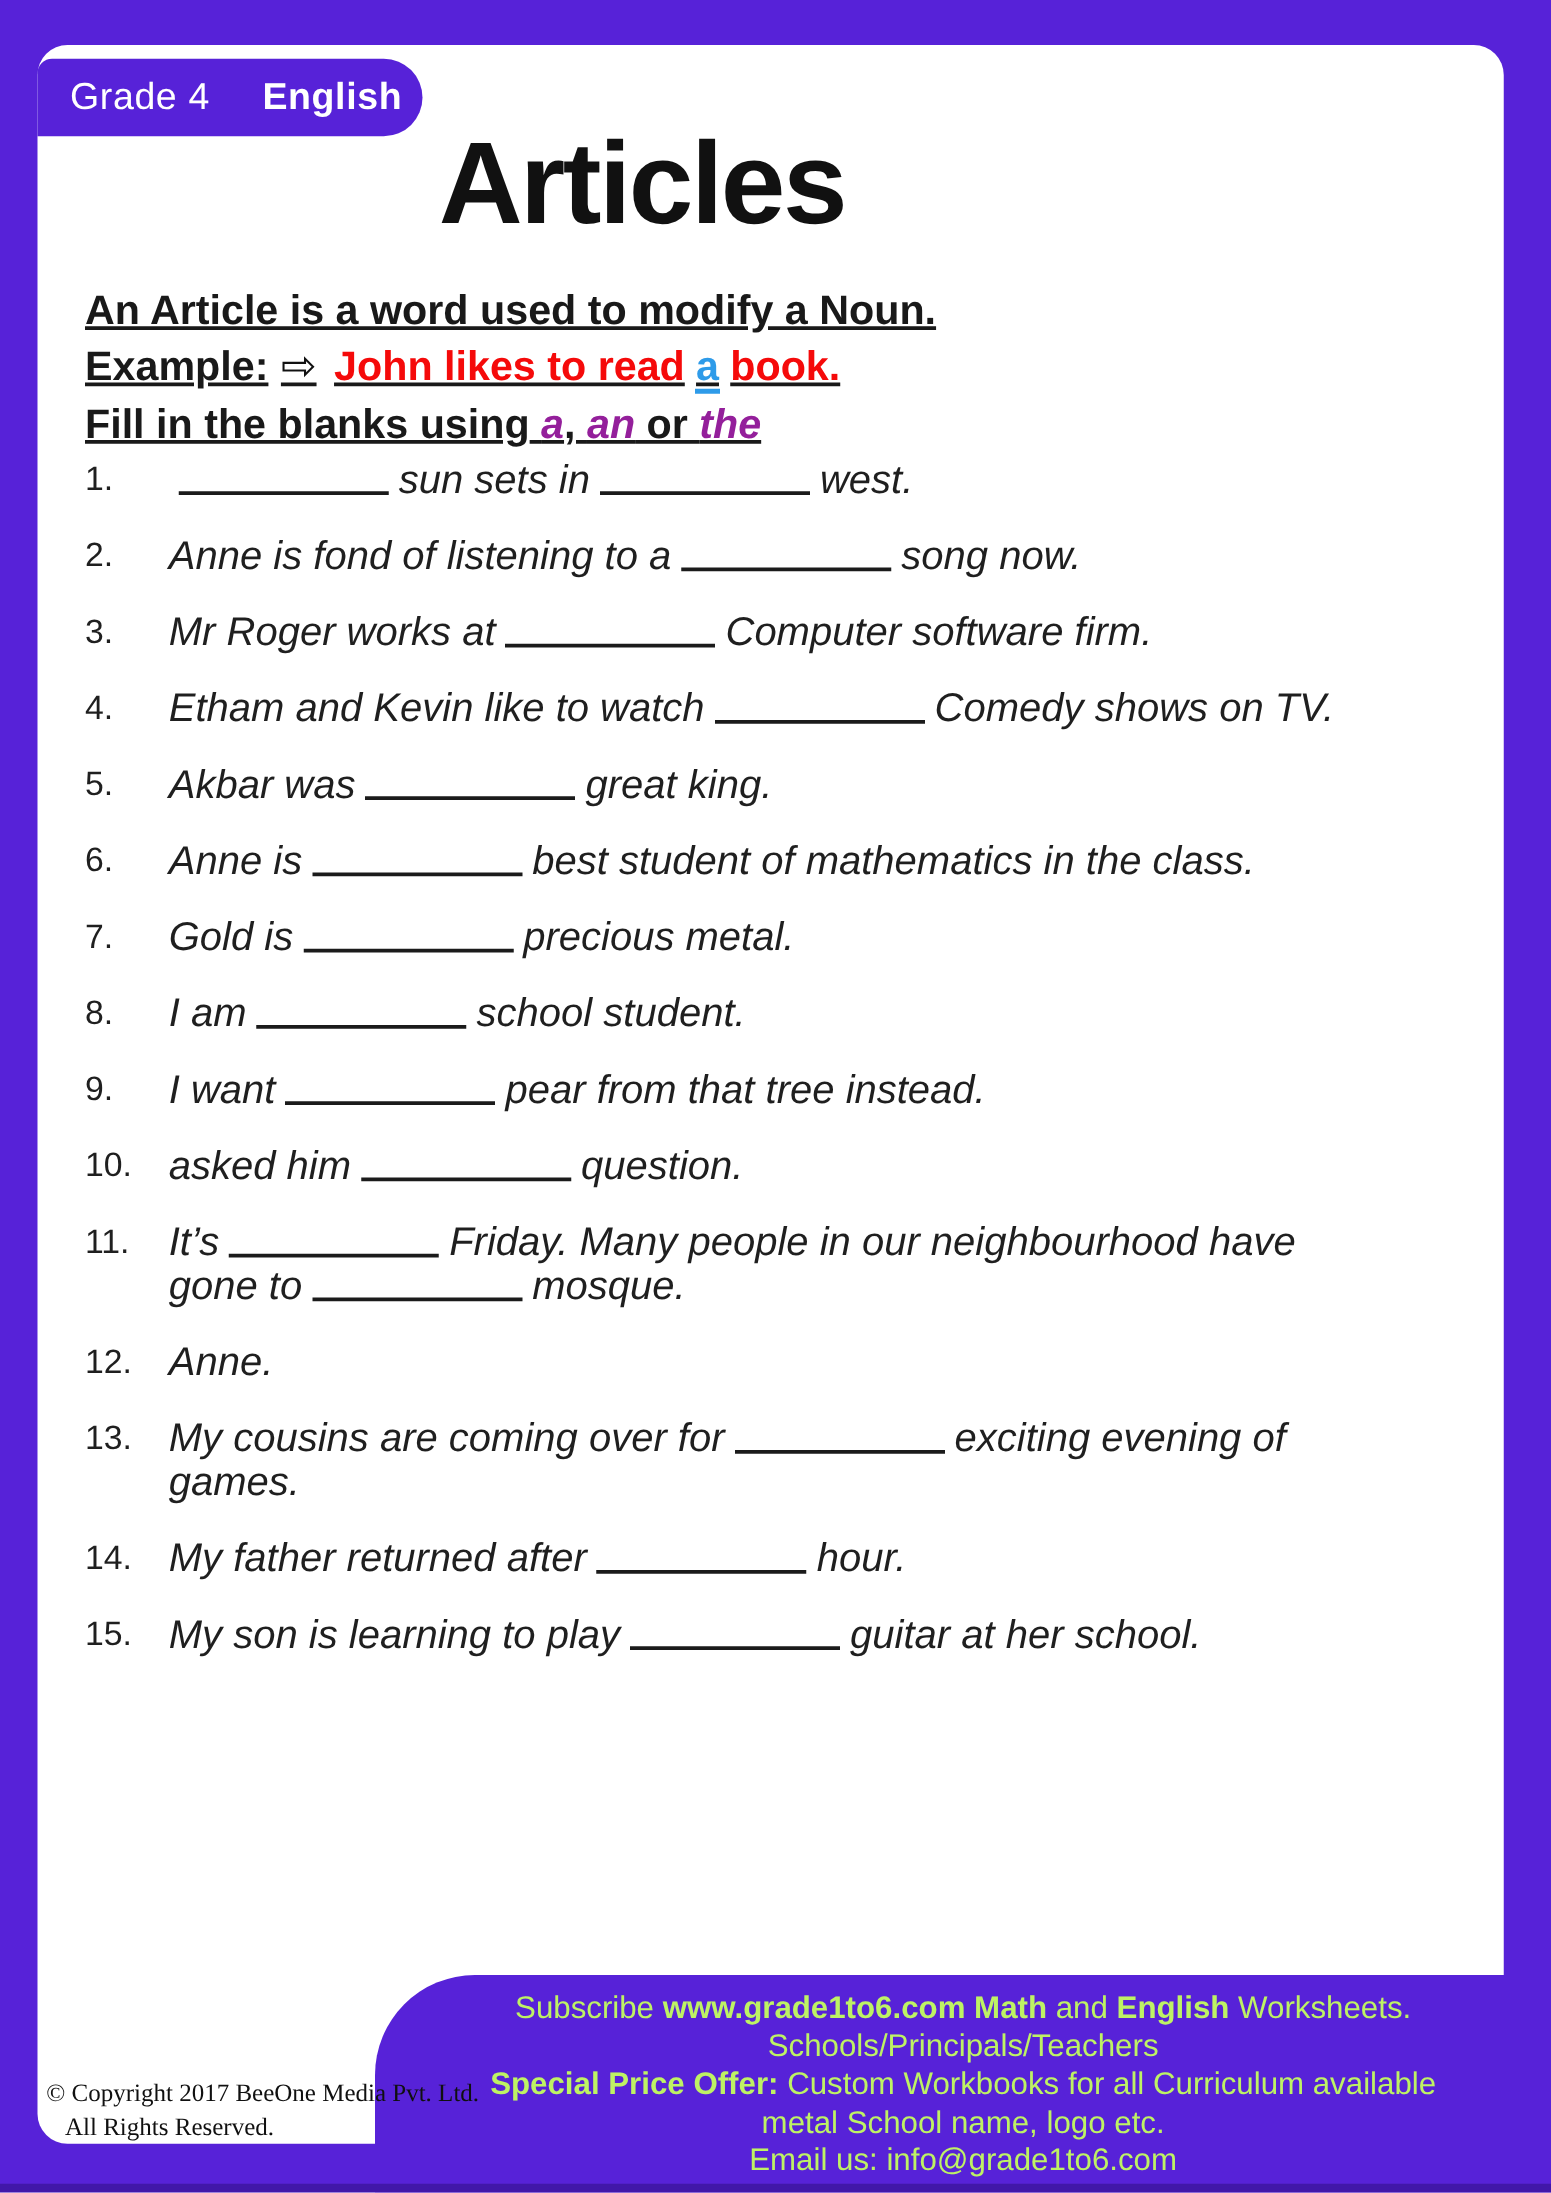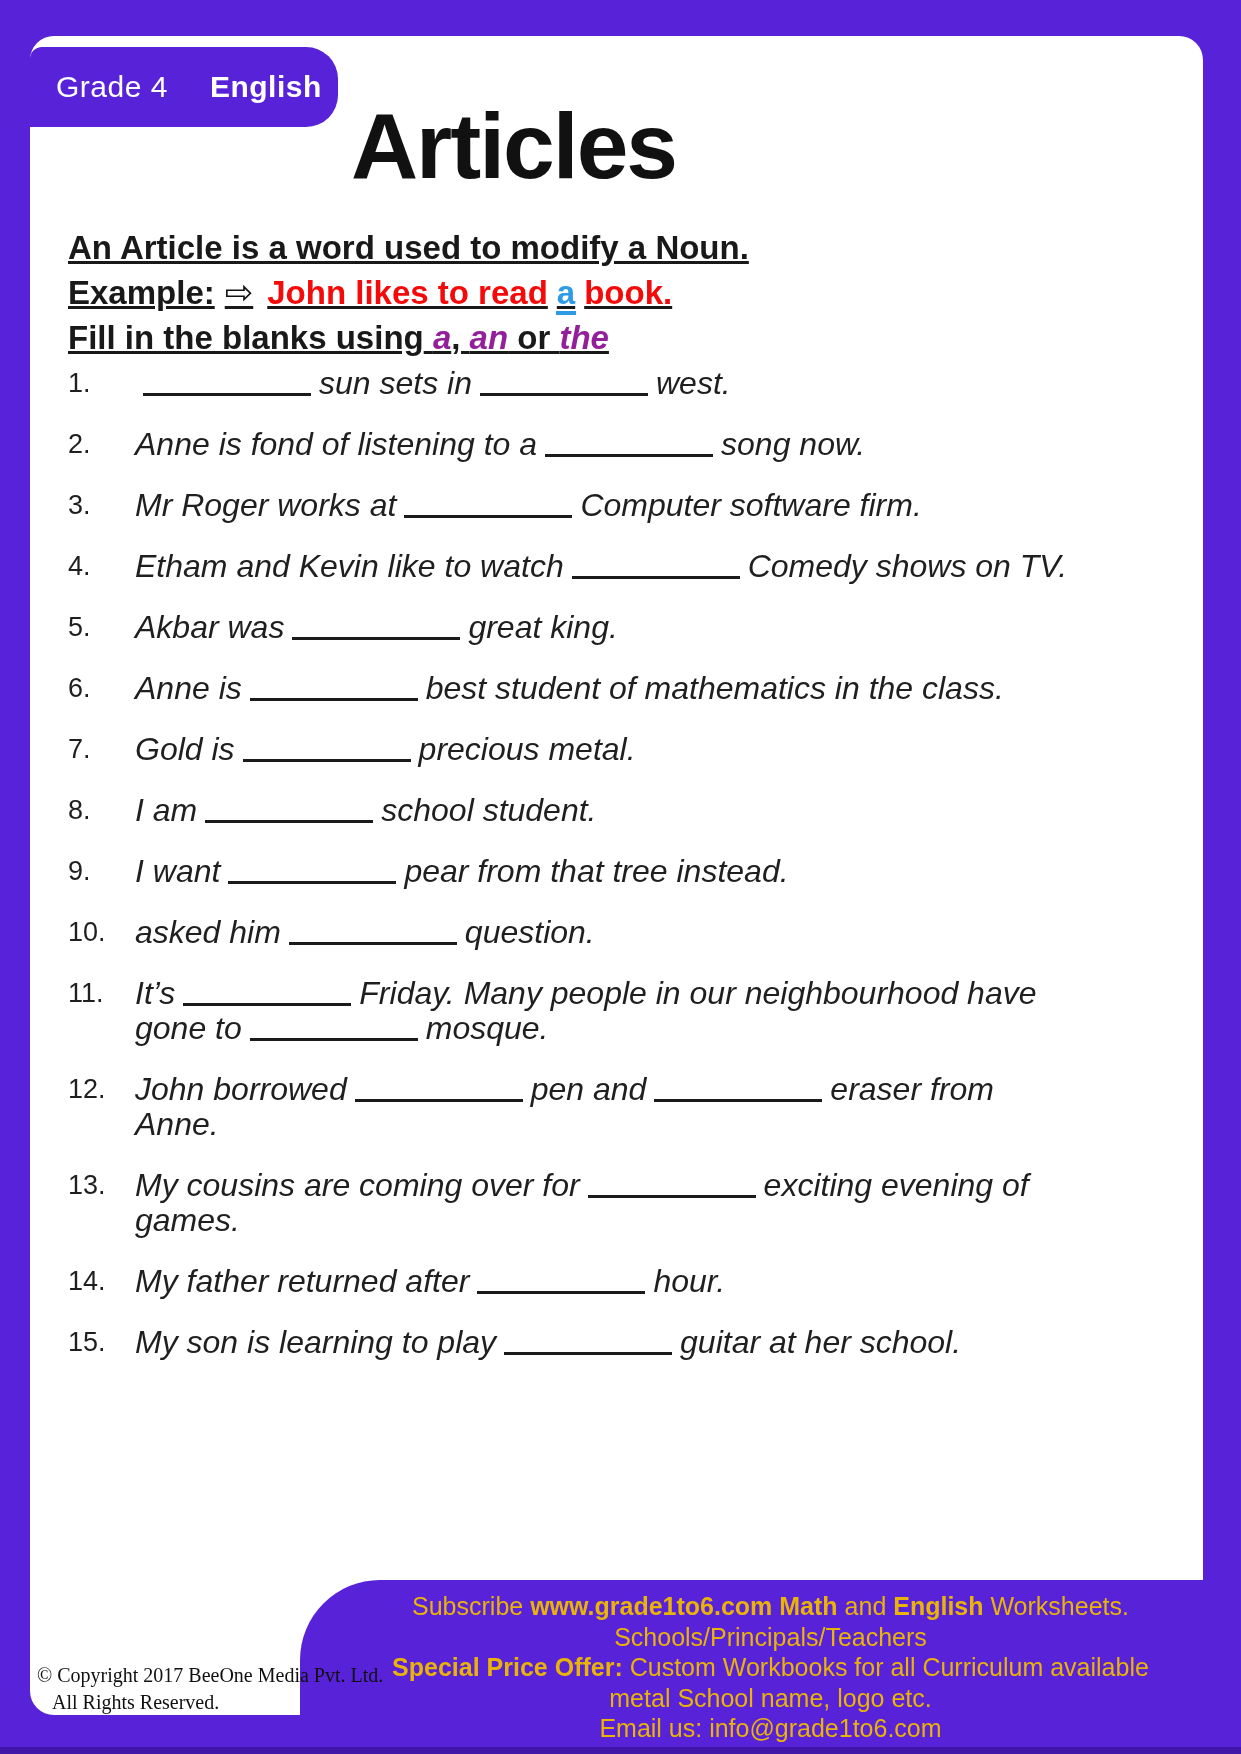--- a/index.html
+++ b/index.html
@@ -8,21 +8,21 @@
     background:#5722d8;
     font-family:"Liberation Sans",sans-serif;
     overflow:hidden;
   }
   .content-area{
     position:absolute;left:30px;top:36px;width:1173px;height:1679px;
     background:#ffffff;border-radius:24px;
   }
   
   .grade-badge{
-    position:absolute;left:30px;top:47px;width:308px;height:80px;
+    position:absolute;left:30px;top:47px;width:308px;height:62px;
     background:#5722d8;border-radius:12px 32px 32px 0;
     display:flex;align-items:center;padding-left:26px;gap:42px;
     box-sizing:border-box;color:#fff;font-size:30px;
   }
   .grade-label{font-weight:400;letter-spacing:.5px;}
   .subject-label{font-weight:700;letter-spacing:.5px;}
   
   .page-title{
     position:absolute;left:30px;top:96px;width:967px;
     text-align:center;font-size:93px;font-weight:800;color:#111;
@@ -47,21 +47,21 @@
   .q-text{flex:1;font-size:32px;font-style:italic;}
   .q-line{line-height:35px;}
   .blank-line{
     display:inline-block;width:168px;height:2px;
     border-bottom:3px solid #1b1b1b;margin:0 8px;vertical-align:-2px;
   }
   
   .footer-band{
     position:absolute;left:300px;top:1580px;width:941px;height:174px;
     background:#5722d8;border-top-left-radius:80px;
-    color:#eab308;text-align:center;box-sizing:border-box;padding-top:11px;
+    color:#bef264;text-align:center;box-sizing:border-box;padding-top:11px;
   }
   .footer-line{font-size:25px;line-height:30.5px;font-weight:400;}
   .footer-line b{font-weight:700;}
   .copyright-note{
     position:absolute;left:37px;top:1662px;
     font-family:"Liberation Serif",serif;font-size:20px;line-height:27px;color:#101010;
   }
   .copyright-line2{padding-left:15px;}
   .bottom-edge{
     position:absolute;left:0;right:0;bottom:0;height:7px;
@@ -150,21 +150,20 @@
     <div class="q-row">
       <div class="q-num">11.</div>
       <div class="q-text">
         <div class="q-line"><span>It’s</span><span class="blank-line"></span><span>Friday. Many people in our neighbourhood have</span></div>
         <div class="q-line"><span>gone to</span><span class="blank-line"></span><span>mosque.</span></div>
       </div>
     </div>
     <div class="q-row">
       <div class="q-num">12.</div>
       <div class="q-text">
-        <div class="q-line"><span>John borrowed</span><span class="blank-line"></span><span>pen and</span><span class="blank-line"></span><span>eraser from</span></div>
         <div class="q-line"><span>Anne.</span></div>
       </div>
     </div>
     <div class="q-row">
       <div class="q-num">13.</div>
       <div class="q-text">
         <div class="q-line"><span>My cousins are coming over for</span><span class="blank-line"></span><span>exciting evening of</span></div>
         <div class="q-line"><span>games.</span></div>
       </div>
     </div>

